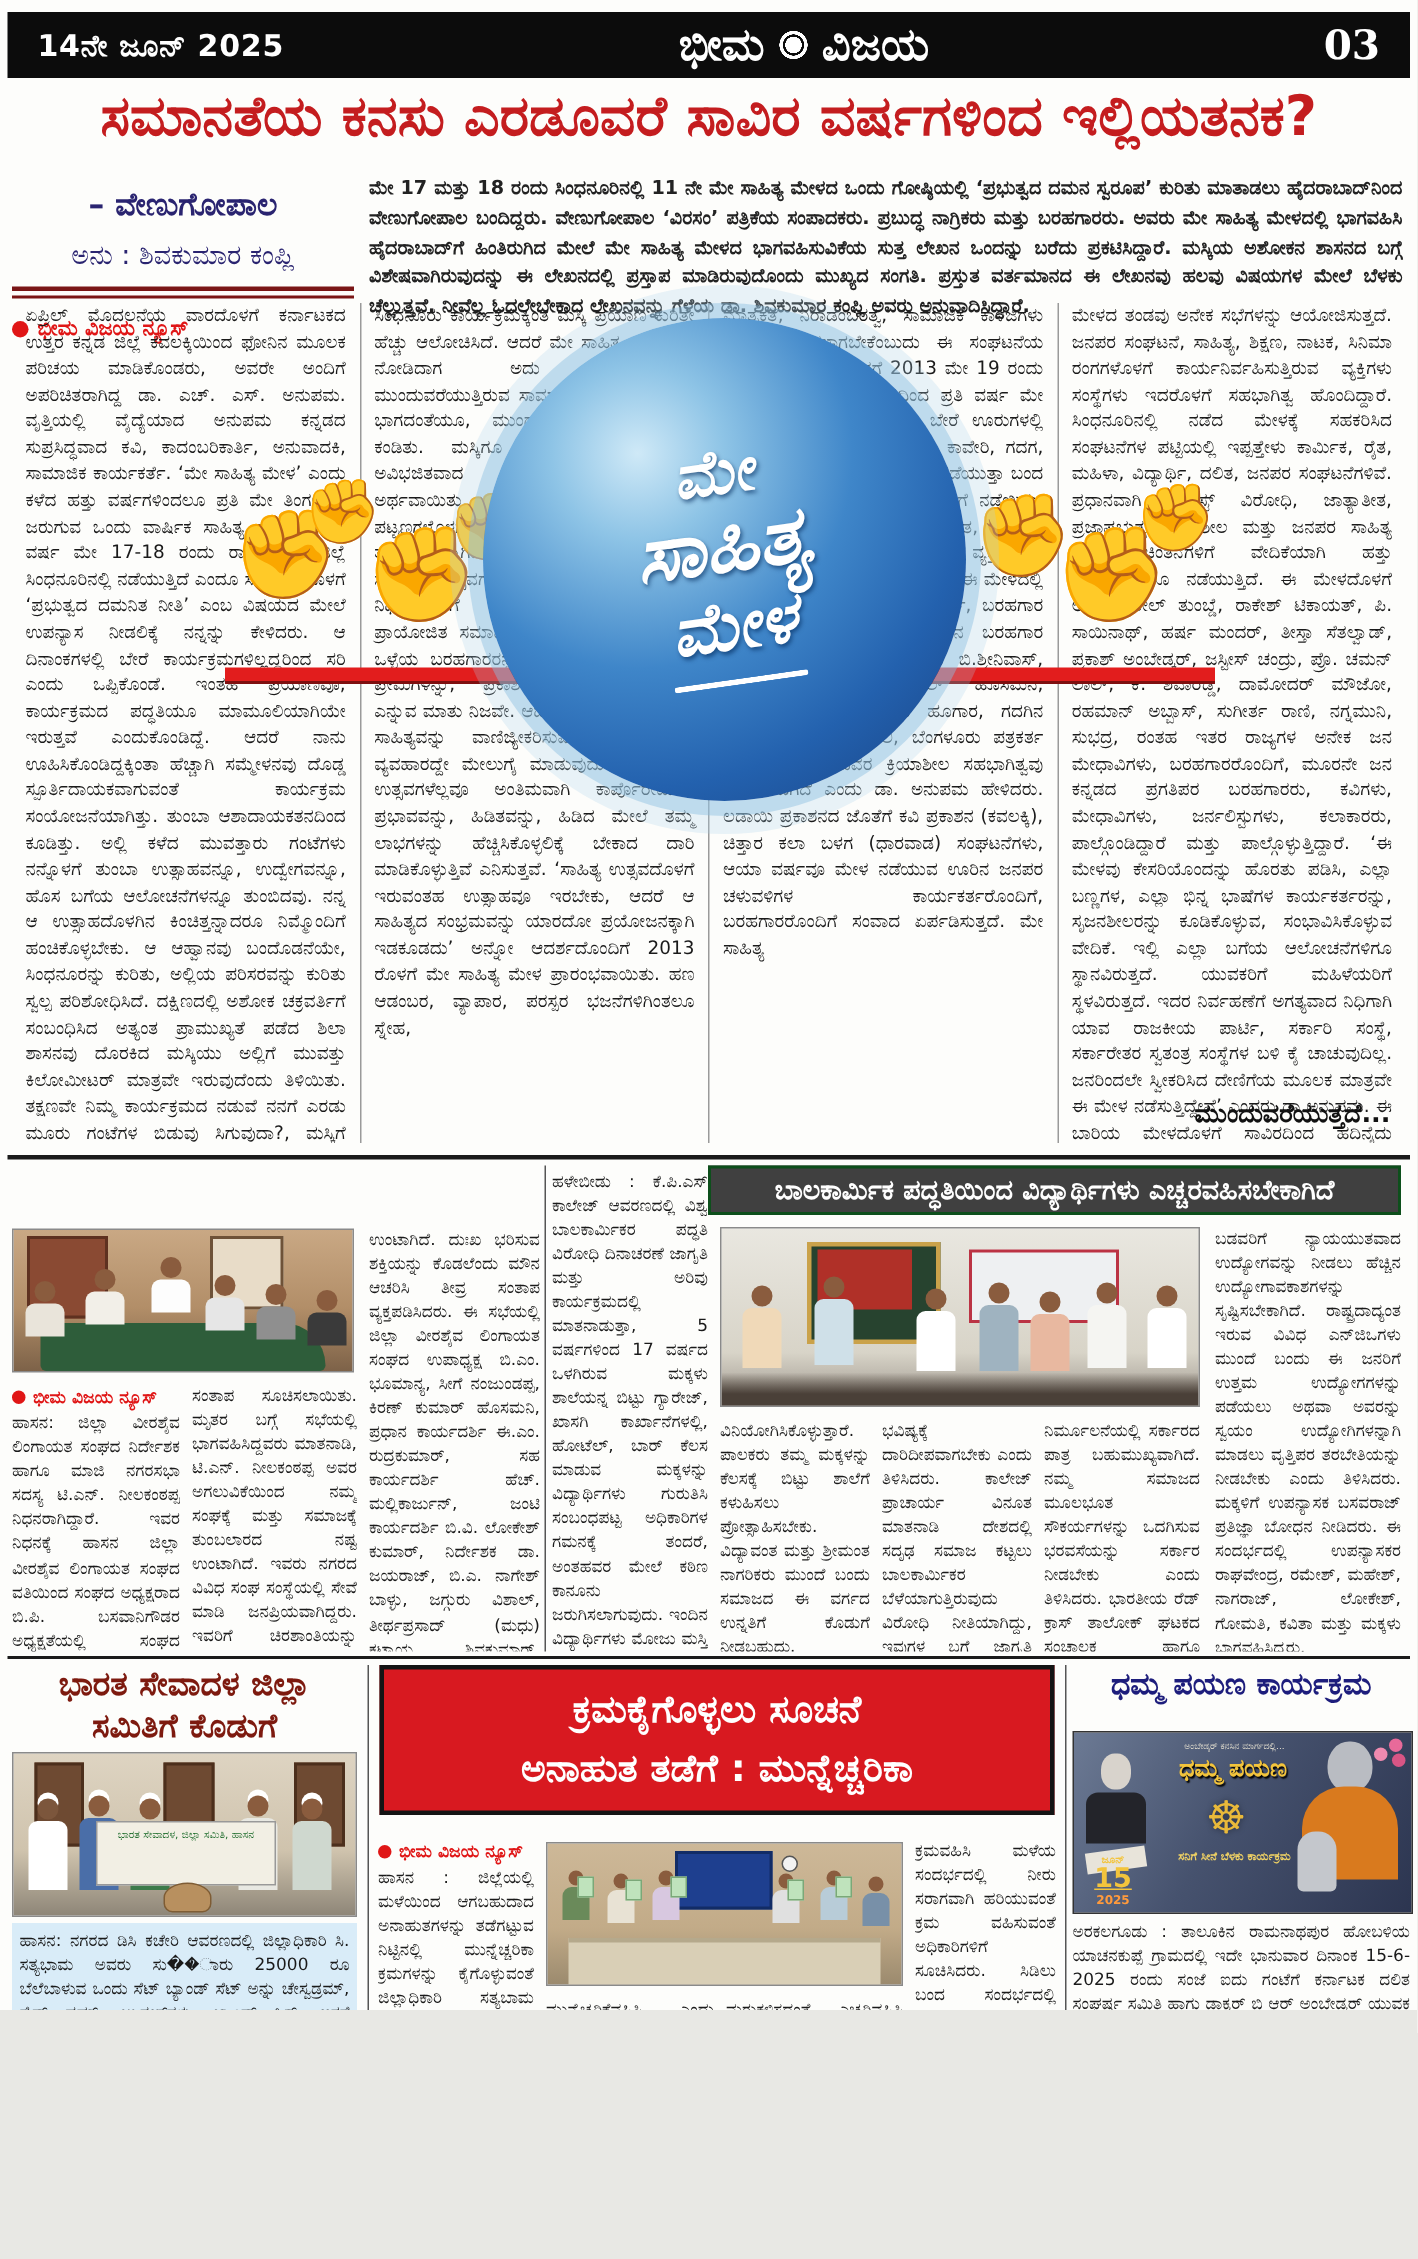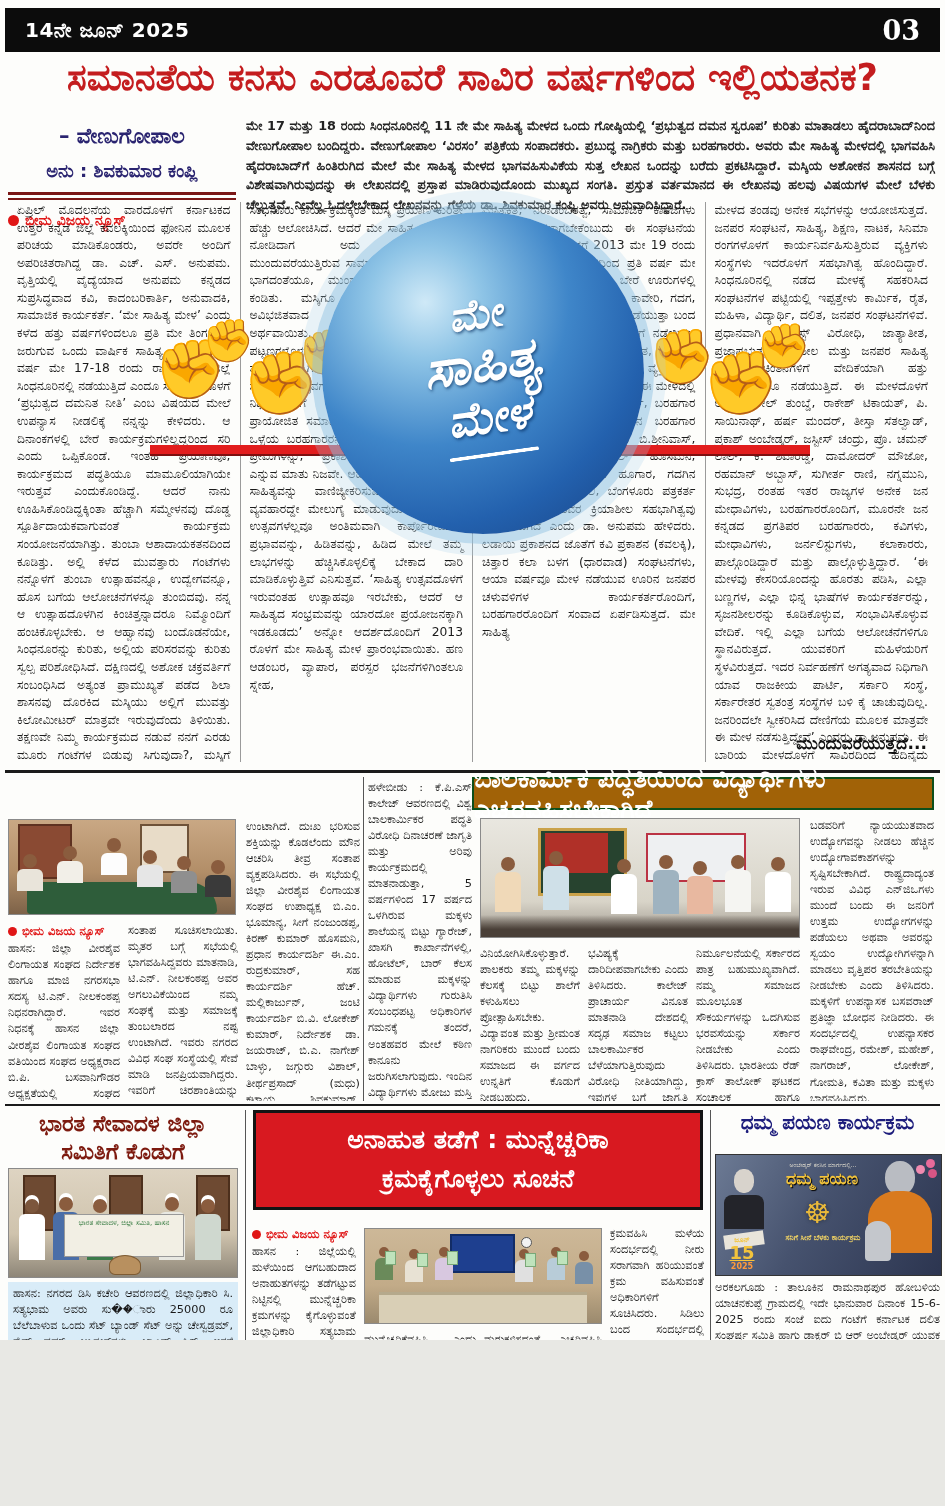--- a/index.html
+++ b/index.html
@@ -10,21 +10,21 @@
           display:flex;align-items:center;justify-content:space-between;padding:0 20px;box-sizing:border-box;}
   .topbar .date{color:#fff;font-size:20px;font-weight:bold;letter-spacing:.5px;}
   .masthead{color:#fff;font-size:30px;font-weight:bold;display:flex;align-items:center;gap:8px;}
   .mast-logo{width:22px;height:22px;border-radius:50%;background:radial-gradient(circle,#fff 0 35%,#0c0c0c 36% 45%,#fff 46% 60%,#0c0c0c 61%);}
   .pagenum{color:#fff;font-size:27px;font-weight:bold;font-family:"DejaVu Serif","Liberation Serif",serif;text-align:center;}
   
   .headline{position:absolute;left:0;top:58px;width:100%;text-align:center;color:#c41d1f;
             font-size:37px;font-weight:bold;line-height:1.1;}
   .byline-box{position:absolute;left:8px;top:120px;width:228px;text-align:center;color:#2a2470;}
   .byline-box .b1{font-size:21px;font-weight:bold;margin-top:4px;}
-  .byline-box .b2{font-size:18px;font-weight:bold;margin-top:12px;}
+  .byline-box .b2{font-size:18px;font-weight:normal;margin-top:12px;}
   .byline-rule{margin-top:10px;border-top:3px solid #7a1616;border-bottom:2px solid #7a1616;height:3px;}
   .newstag{display:flex;align-items:center;gap:6px;color:#e01616;font-weight:bold;font-size:14px;margin-top:12px;text-align:left;}
   .newstag .dot{width:11px;height:11px;border-radius:50%;background:#e01616;flex:0 0 auto;}
   .intro{position:absolute;left:246px;top:116px;right:10px;font-size:12.8px;font-weight:bold;color:#222;
          text-align:justify;line-height:1.55;}
   .bodycols{position:absolute;left:8px;top:202px;right:8px;height:560px;display:flex;}
   .mcol{flex:1;overflow:hidden;font-size:12.3px;line-height:1.43;text-align:justify;padding:0 9px;}
   .mcol+.mcol{border-left:1px solid #9a9a9a;}
   .continued{position:absolute;right:18px;top:733px;font-size:17px;font-weight:bold;color:#111;}
   
@@ -44,22 +44,22 @@
   .photo{position:absolute;overflow:hidden;border:1px solid #8a8a8a;box-sizing:border-box;}
   .smalltext{font-size:11.3px;line-height:1.42;text-align:justify;overflow:hidden;}
   .tag-sm{display:flex;align-items:center;gap:5px;color:#e01616;font-weight:bold;font-size:11.5px;margin-bottom:2px;}
   .tag-sm .dot{width:9px;height:9px;border-radius:50%;background:#e01616;flex:0 0 auto;}
   
   .row2{position:absolute;left:5px;right:5px;top:770px;height:332px;border-top:3px solid #1b1b1b;box-sizing:border-box;}
   .obit{position:absolute;left:3px;top:4px;width:352px;height:324px;}
   .obit-head{position:absolute;left:0;top:0;width:452px;color:#8c1d12;font-size:26px;font-weight:bold;}
   .obit-body{position:absolute;left:0;top:42px;width:352px;height:282px;}
   .childlab{position:absolute;left:358px;top:4px;width:574px;height:324px;border-left:1px solid #555;padding-left:4px;}
-  .green-head{position:absolute;left:108px;top:0;width:462px;height:33px;background:#a16207;border:2px solid #0d4f1b;
-    color:#fff;font-size:26px;font-weight:bold;display:flex;align-items:center;justify-content:center;box-sizing:border-box;}
+  .green-head{position:absolute;left:108px;top:0;width:462px;height:33px;background:#404040;border:2px solid #0d4f1b;
+    color:#fff;font-size:18px;font-weight:bold;display:flex;align-items:center;justify-content:center;box-sizing:border-box;}
   .cl-body{position:absolute;left:4px;top:41px;width:566px;height:283px;}
   .colabs{position:absolute;box-sizing:border-box;}
   
   .row3{position:absolute;left:5px;right:5px;top:1104px;height:398px;border-top:2px solid #1b1b1b;box-sizing:border-box;}
   .seva{position:absolute;left:3px;top:4px;width:230px;height:392px;}
   .seva-head{color:#7d1a0f;font-size:22px;font-weight:bold;text-align:center;line-height:1.25;}
   .seva-body{position:absolute;left:0;top:172px;width:230px;height:220px;background:#d9ecf8;padding:4px 5px;box-sizing:border-box;}
   .alert{position:absolute;left:240px;top:4px;width:466px;height:392px;border-left:1px solid #555;border-right:1px solid #555;padding:0 5px;box-sizing:border-box;}
   .redbox{margin:0 2px;background:#d81920;border:3px solid #141414;color:#fff;text-align:center;
           font-size:25px;font-weight:bold;line-height:1.55;padding:8px 4px;}
@@ -106,20 +106,25 @@
   .poster .bchild{position:absolute;left:2px;bottom:8px;width:26px;height:40px;background:#c4c7cc;border-radius:12px 12px 4px 4px;}
   .poster .flower{position:absolute;width:9px;height:9px;border-radius:50%;background:#e86a9a;}
 </style>
 </head>
 <body>
 
 <div class="page">
 
   <div class="topbar">
     <span class="date">14ನೇ ಜೂನ್ 2025</span>
+    <span class="masthead">
+      <span>ಭೀಮ</span>
+      <span class="mast-logo"></span>
+      <span>ವಿಜಯ</span>
+    </span>
     <span class="pagenum">03</span>
   </div>
 
   <div class="headline">ಸಮಾನತೆಯ ಕನಸು ಎರಡೂವರೆ ಸಾವಿರ ವರ್ಷಗಳಿಂದ ಇಲ್ಲಿಯತನಕ?</div>
 
   <div class="byline-box">
     <div class="b1">– ವೇಣುಗೋಪಾಲ</div>
     <div class="b2">ಅನು : ಶಿವಕುಮಾರ ಕಂಪ್ಲಿ</div>
     <div class="byline-rule"></div>
     <div class="newstag">
@@ -280,22 +285,22 @@
             <div class="torso" style="background:#cfd8cf;height:46px;"></div>
           </div>
         <div class="banner2">ಭಾರತ ಸೇವಾದಳ, ಜಿಲ್ಲಾ ಸಮಿತಿ, ಹಾಸನ</div>
         <div style="position:absolute;left:44%;bottom:2px;width:30px;height:18px;border-radius:50% 50% 6px 6px;background:#b8905f;border:1px solid #7e5c34;"></div>
       </div>
       <div class="seva-body smalltext">ಹಾಸನ: ನಗರದ ಡಿಸಿ ಕಚೇರಿ ಆವರಣದಲ್ಲಿ ಜಿಲ್ಲಾಧಿಕಾರಿ ಸಿ. ಸತ್ಯಭಾಮ ಅವರು ಸು��ಾರು 25000 ರೂ ಬೆಲೆಬಾಳುವ ಒಂದು ಸೆಟ್ ಬ್ಯಾಂಡ್ ಸೆಟ್ ಅನ್ನು ಚೇಸ್ವಡ್ರಮ್, ಸೈಡ್ ಡ್ರಮ್, ಬ್ಯುಗಲ್ಸ್‌ಗಳು, ಬ್ಯಾಂಡ್ ಸ್ಟಿಕ್, ಇತರೆ ಪರಿಕರಗಳನ್ನು ಭಾರತ ಸೇವಾದಳ ಜಿಲ್ಲಾ ಸಮಿತಿಗೆ ಕೊಡುಗೆಯಾಗಿ ನೀಡಿದರು. ಇದರೊಂದಿಗೆ ಎರಡು ಸರ್ಕಾರಿ ಪ್ರಾಥಮಿಕ ಶಾಲೆಗೆ ಸ್ಮಾರ್ಟ್ ಟಿವಿಯನ್ನು ಸಹ ಕೊಡುಗೆಯಾಗಿ ನೀಡಿದರು. ಇದೆ ವೇಳೆ ಬ್ಯಾಂಡ್ ಸೆಟ್ ಅನ್ನು ಸ್ವೀಕರಿಸಲು ಭಾರತ ಸೇವಾದಳದ ಜಿಲ್ಲಾಧ್ಯಕ್ಷರು ಹಾಗೂ ಪ್ರಧಾನ ಕಾರ್ಯದರ್ಶಿಗಳು ಎಮ್. ಕೆ. ಕಮಲ್ ಕುಮಾರ್ ಹಾಗೂ ಜಿಲ್ಲಾ ಸಮಿತಿಯ ಸದಸ್ಯರಾದ ಚೆ. ಹರೀಶ್ ಹಾಗೂ ಎಂ. ರವಿ ಮತ್ತು ತಾಲೂಕು ಸಮಿತಿಯ ಅಧ್ಯಕ್ಷರಾದ ಎನ್. ಕುಮಾರ್, ಉಪಾಧ್ಯಕ್ಷರಾದ ಬಿ. ವರದರಾಜು, ನಿಕಟಪೂರ್ವ ಜಿಲ್ಲಾ ಕನ್ನಡ ಸಾಹಿತ್ಯ ಪರಿಷತ್ತಿನ ಅಧ್ಯಕ್ಷರಾದ ಡಾ. ನಾಯಕರಹಳ್ಳಿ ಮಂಜೇಗೌಡ, ಸಂಘಟಿತ ವ್ಯಕ್ತಿಗಳಾದ ಎನ್. ಮಹೇಶ್, ಸರ್ಕಾರಿ ಹಿರಿಯ ಪ್ರಾಥಮಿಕ ಶಾಲೆ ಮುಖಂಡರು, ಮುಖ್ಯ ಶಿಕ್ಷಕರು ಆದ ಎಂ.ಆರ್. ಆರ್. ರಾಮು ಮತ್ತು ಅಂಬುಗ ಮಲ್ಲೇಶ್ ರವರಿ ಹಾಗೂ ವಲಯ ಸಂಘಟಕರಾದ ಶ್ರೀಮತಿ ವಿ.ಎನ್. ರಾಣಿ ಇತರರು ಉಪಸ್ಥಿತರಿದ್ದರು.</div>
     </div>
 
     <div class="alert">
       <div class="redbox">
+        <div>ಕ್ರಮಕೈಗೊಳ್ಳಲು ಸೂಚನೆ</div>
         <div>ಅನಾಹುತ ತಡೆಗೆ : ಮುನ್ನೆಚ್ಚರಿಕಾ</div>
-        <div>ಕ್ರಮಕೈಗೊಳ್ಳಲು ಸೂಚನೆ</div>
       </div>
       <div class="alert-body">
         <div class="colabs smalltext" style="left:0;top:0;width:104px;height:272px;">
           <div class="tag-sm">
               <span class="dot"></span>
               <span>ಭೀಮ ವಿಜಯ ನ್ಯೂಸ್</span>
             </div>
           <span>ಹಾಸನ : ಜಿಲ್ಲೆಯಲ್ಲಿ ಮಳೆಯಿಂದ ಆಗಬಹುದಾದ ಅನಾಹುತಗಳನ್ನು ತಡೆಗಟ್ಟುವ ನಿಟ್ಟಿನಲ್ಲಿ ಮುನ್ನೆಚ್ಚರಿಕಾ ಕ್ರಮಗಳನ್ನು ಕೈಗೊಳ್ಳುವಂತೆ ಜಿಲ್ಲಾಧಿಕಾರಿ ಸತ್ಯಬಾಮ ಅವರು ಅಧಿಕಾರಿಗಳಿಗೆ ಸೂಚಿಸಿದ್ದಾರೆ. ಜಿಲ್ಲಾಧಿಕಾರಿ ಕಚೇರಿ ಸಭಾಂಗಣದಲ್ಲಿ ಇಂದು ಜಿಲ್ಲಾ ವಿಪತ್ತು ನಿರ್ವಹಣಾ ಪ್ರಾಧಿಕಾರದ ಸಭೆ ನಡೆಸಿ ಮಾತನಾಡಿದ ಅವರು ಜಲಾಶಯಗಳಿಗೆ ಭದ್ರತೆ ವ್ಯವಸ್ಥೆಗೆ ಹೆಚ್ಚಿನ ಗಮನಹರಿಸಿ ಎಂದು ತಿಳಿಸಿದರು. ಎಲ್ಲಾ ತಹಸಿಲ್ದಾರ್ ಗಳು ಮಳೆಯ ಸಂದರ್ಭದಲ್ಲಿ ಕೆರೆ,ಕೋಡಿ,ಏರಿ ಒಡೆದು ಸಂಭವಿಸಬಹುದಾದ ಅನಾಹುತ ತಡೆಗಟ್ಟುವ ನಿಟ್ಟಿನಲ್ಲಿ</span>
         </div>
         <div class="photo ph-rain" style="left:112px;top:2px;width:238px;height:96px;">

